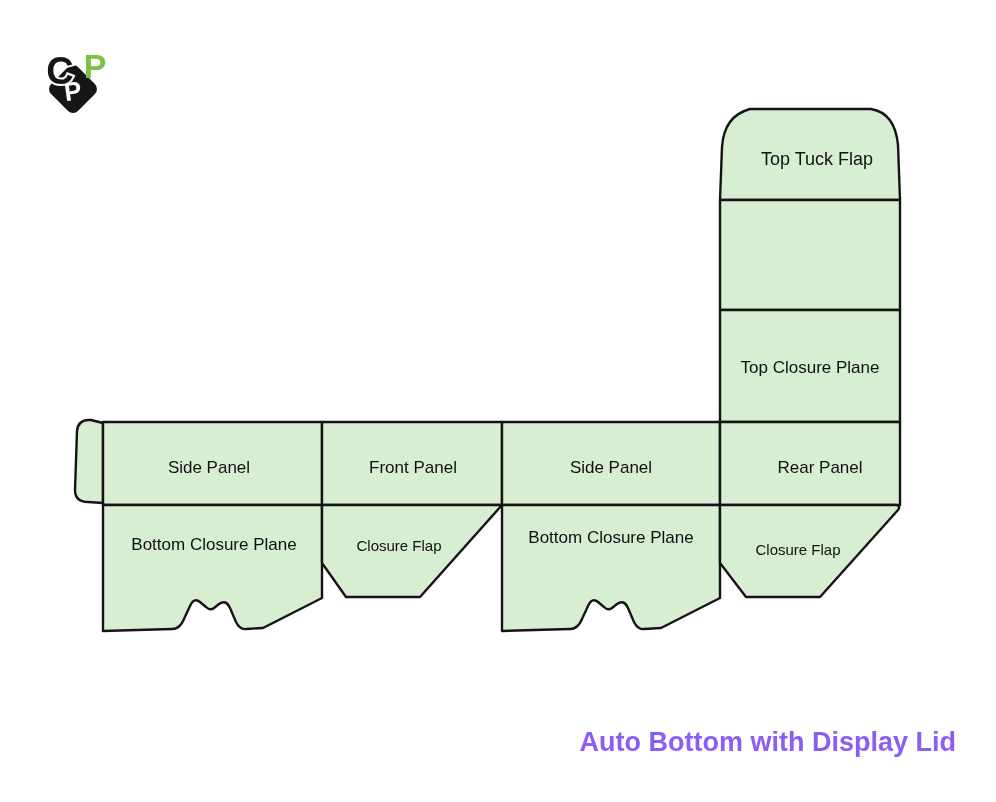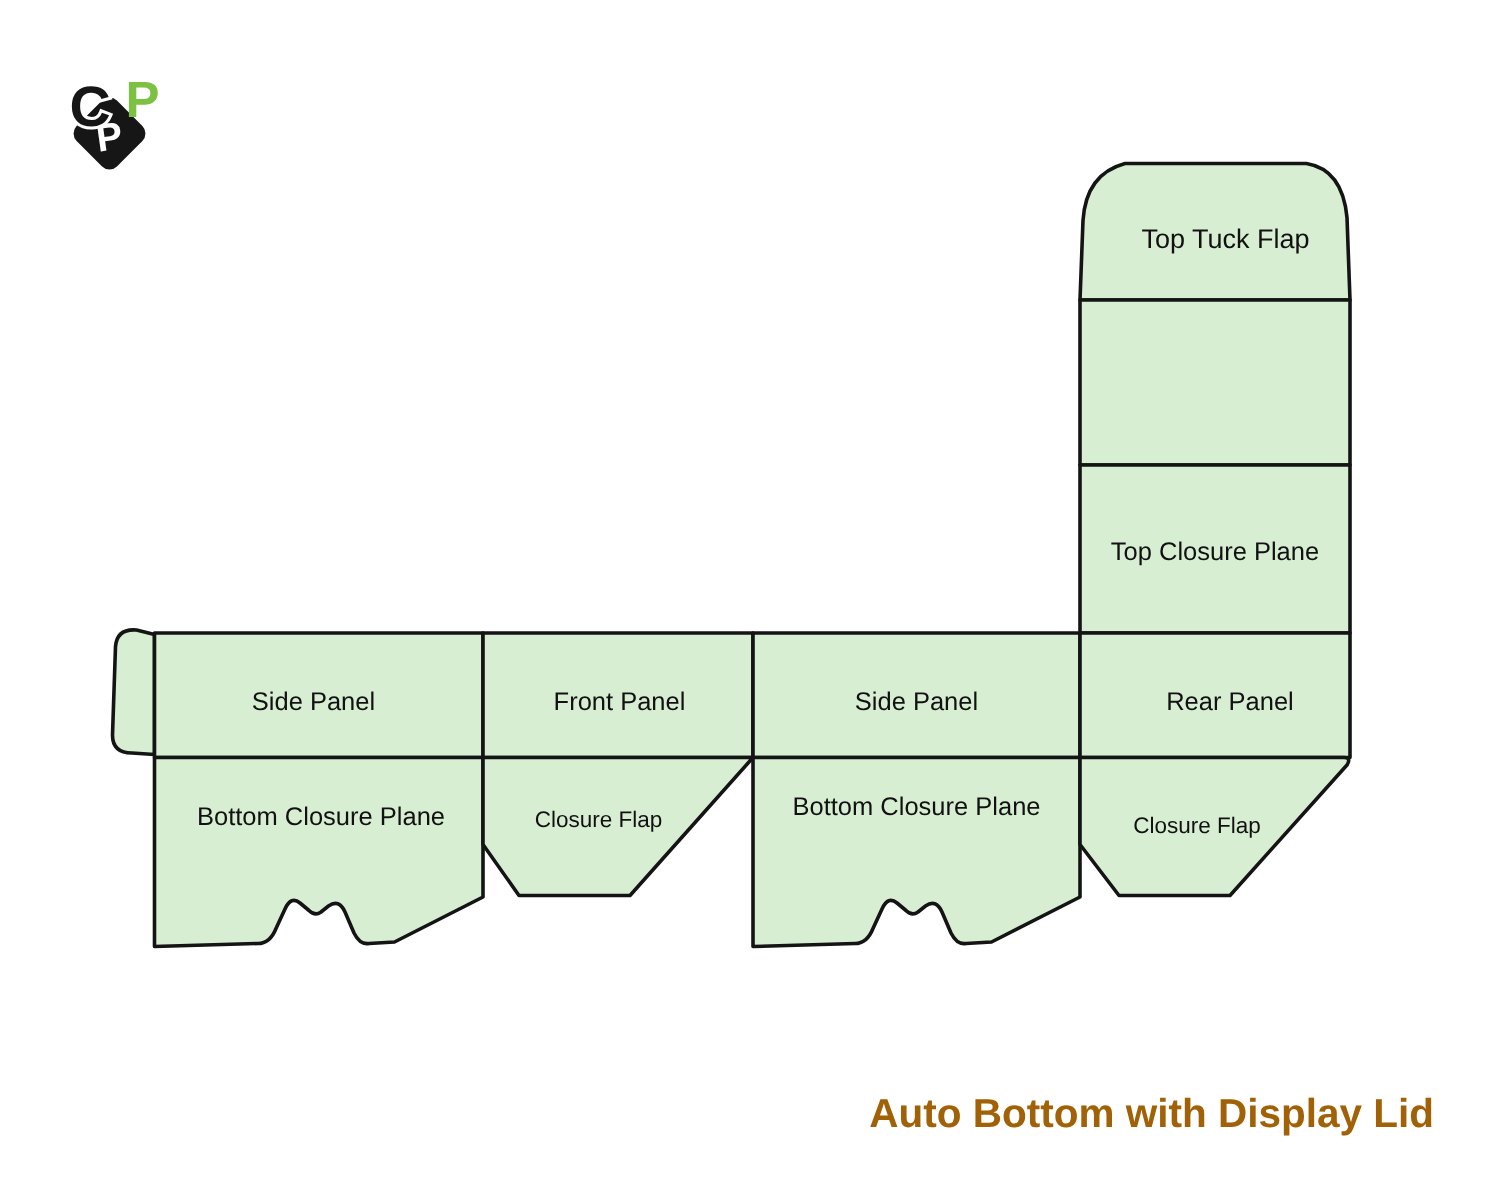--- a/index.html
+++ b/index.html
@@ -29,21 +29,21 @@
     font-family:"Liberation Sans", sans-serif;
     font-weight:700;
     text-anchor:middle;
   }
   .diagram-title{
     position:absolute;
     right:40px;
     top:727px;
     font-size:27px;
     font-weight:700;
-    color:#a16207;
+    color:#8b5cf6;
     white-space:nowrap;
     font-family:"Liberation Sans", sans-serif;
   }
 </style>
 </head>
 <body>
 
 <div class="stage">
 
   <svg width="996" height="802" viewBox="0 0 996 802">

